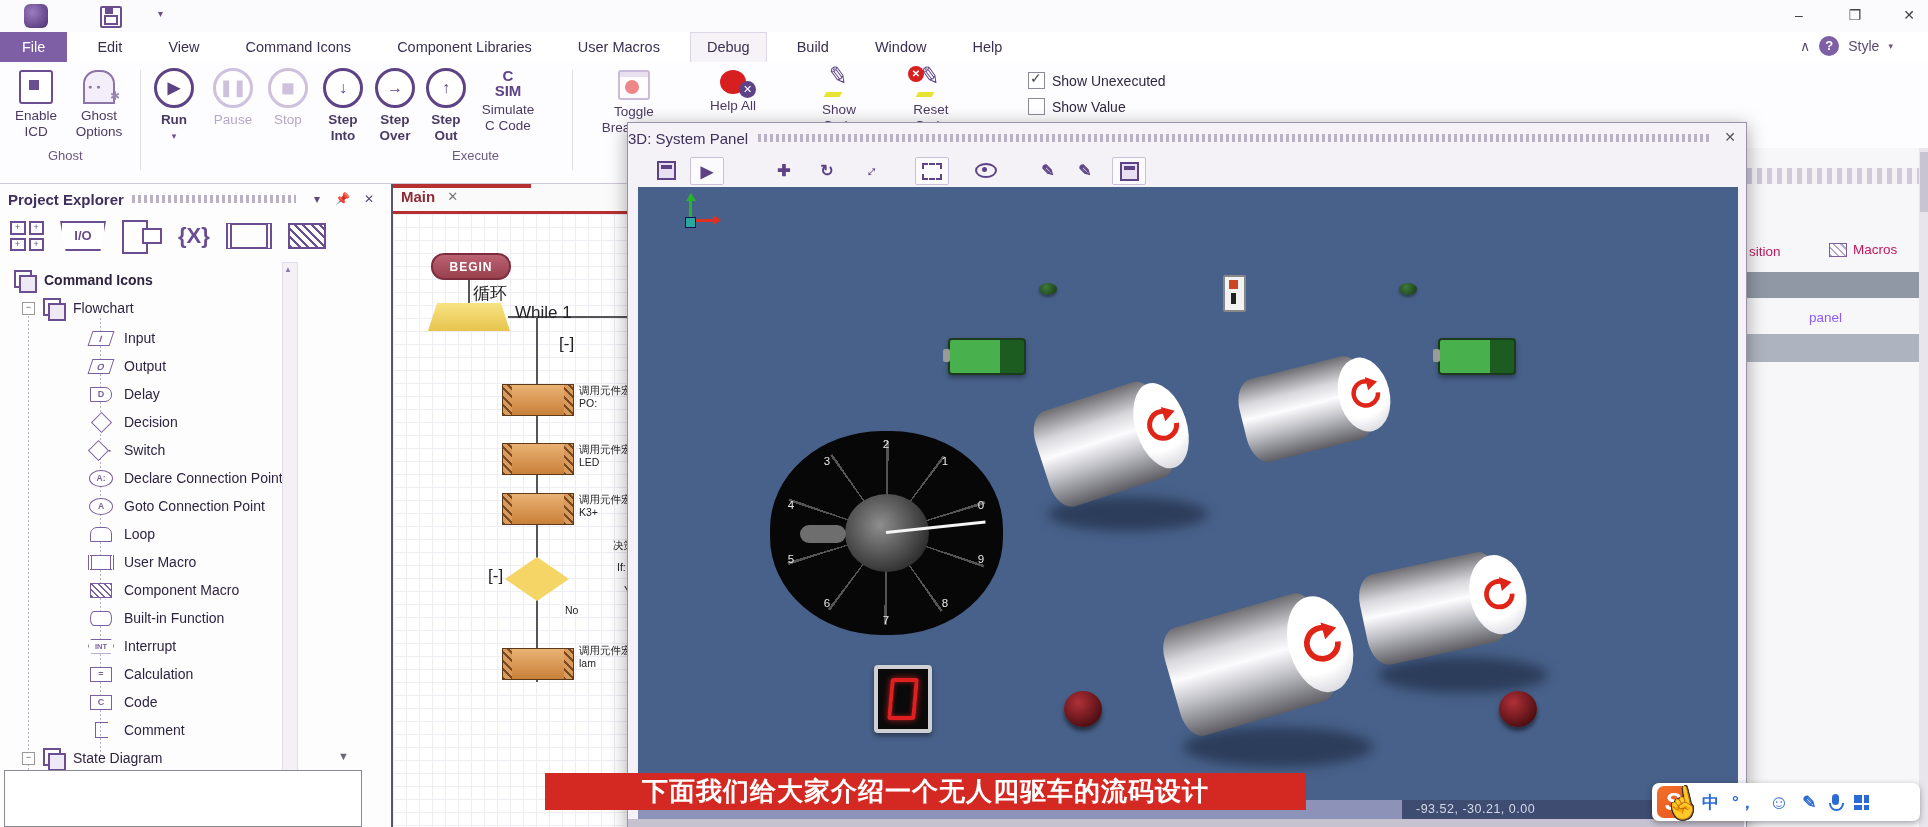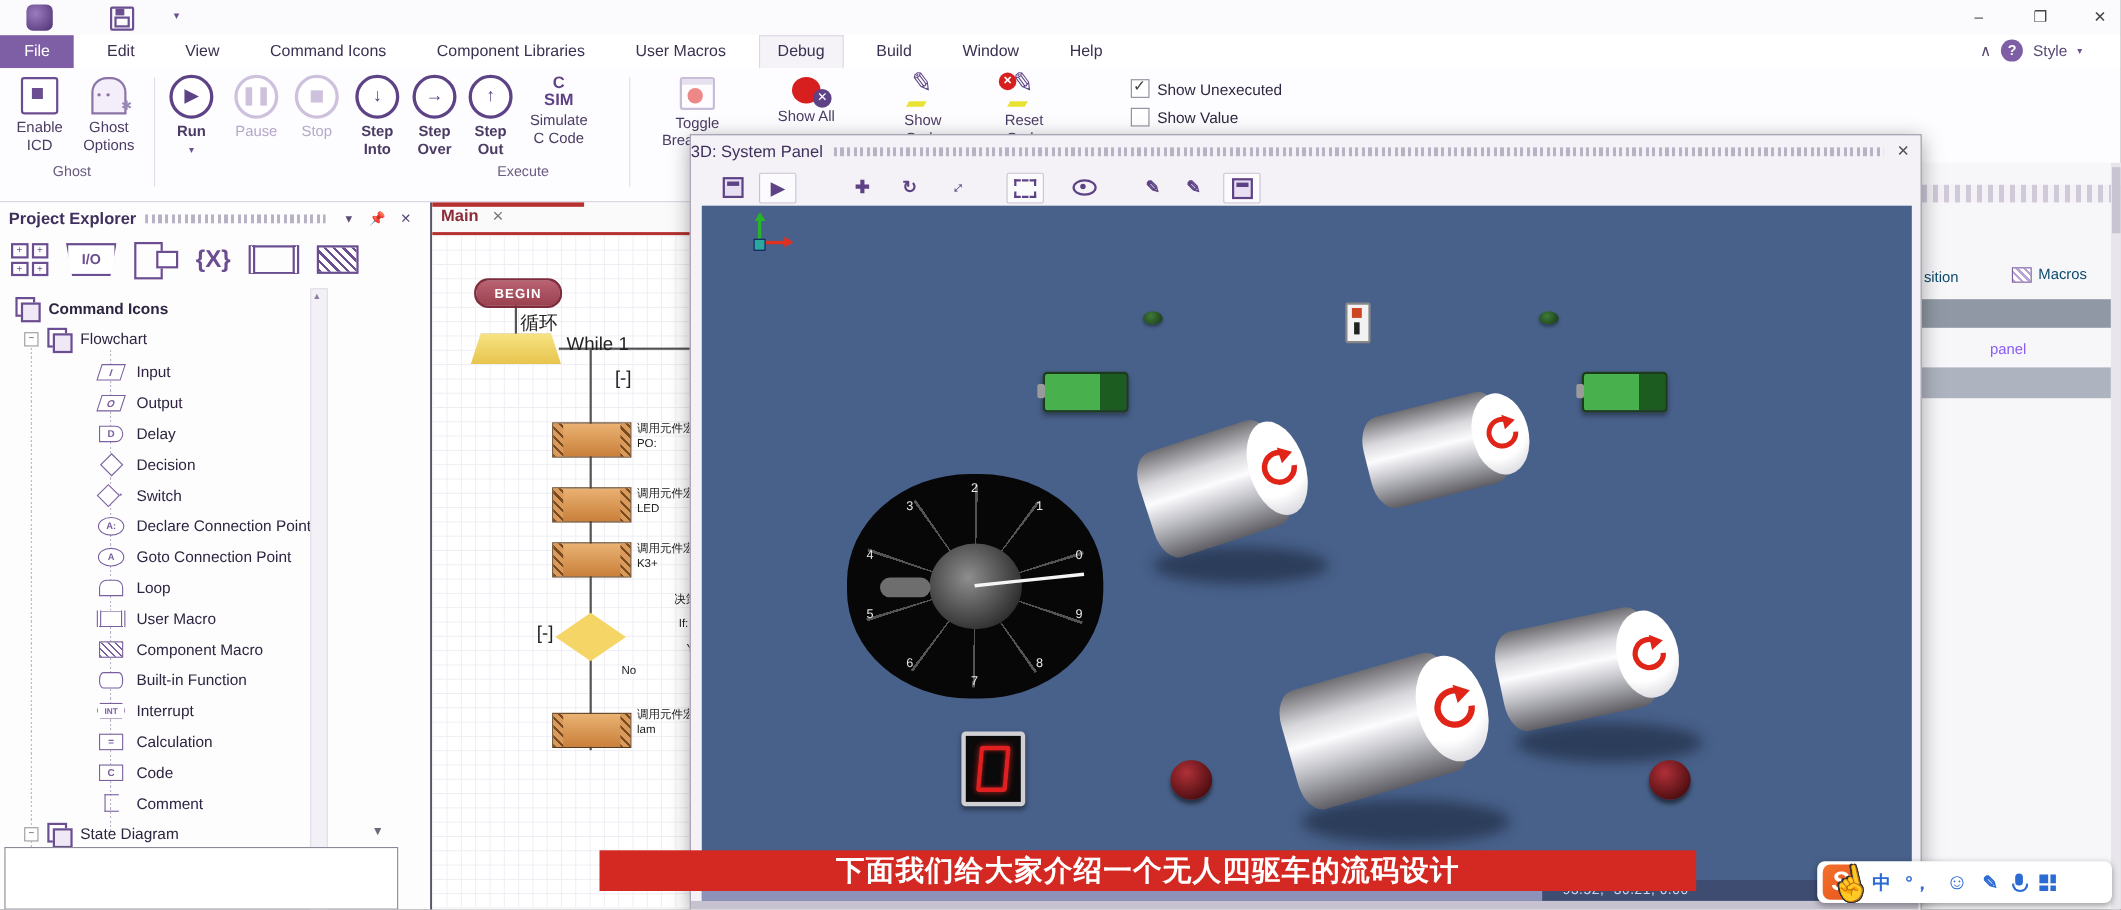--- a/index.html
+++ b/index.html
@@ -131,21 +131,21 @@
            background:repeating-linear-gradient(45deg,#7a4a20 0 2px,#d99a5b 2px 6px);}
   .fcblock::before{left:0;} .fcblock::after{right:0;}
   #fc-diam{left:112px;top:343px;width:64px;height:44px;background:#f5d565;
            clip-path:polygon(50% 0,100% 50%,50% 100%,0 50%);filter:drop-shadow(0 0 1px #333);}
   .fclabel{position:absolute;font-size:10.5px;color:#222;line-height:13px;white-space:nowrap;}
 
   
   #rightpanel{left:1746px;top:148px;width:182px;height:679px;background:#f7f6f9;border-left:1px solid #b9b3c4;}
   #rp-stripes{left:0;top:20px;width:182px;height:16px;
               background:repeating-linear-gradient(90deg,#cfc9d8 0 5px,#f4f2f6 5px 10px);}
-  .rp-row{position:absolute;display:flex;align-items:center;gap:6px;font-size:13.5px;color:#0c4a6e;}
+  .rp-row{position:absolute;display:flex;align-items:center;gap:6px;font-size:13.5px;color:#be185d;}
   .rp-ic{width:16px;height:12px;border:1.5px solid #7a5fa0;background:repeating-linear-gradient(45deg,#b7a6d3 0 2px,#fff 2px 5px);}
   .rp-band{position:absolute;left:0;width:172px;}
   #rp-scroll{left:172px;top:0;width:10px;height:679px;background:#e8e6ec;}
   #rp-scroll::before{content:"";position:absolute;left:1px;top:4px;width:8px;height:60px;background:#c8c4d2;}
 
   
   #p3d{left:627px;top:122px;width:1118px;height:705px;background:#f4f2f6;border:1px solid #9a93a8;
        box-shadow:0 4px 18px rgba(0,0,0,.35);z-index:10;}
   #p3d-title{left:0;top:0;width:100%;height:30px;display:flex;align-items:center;gap:10px;box-sizing:border-box;}
   #p3d-title .ttl{font-size:15px;color:#3e2f5c;white-space:nowrap;}
@@ -200,21 +200,21 @@
   .rbtn3d{position:absolute;width:38px;height:36px;border-radius:50%;
           background:radial-gradient(circle at 38% 32%,#b03038,#4a0d10 78%);box-shadow:0 4px 4px rgba(0,0,0,.5);}
   .rbtn3d::before{content:"";position:absolute;left:-4px;bottom:-7px;width:46px;height:14px;border-radius:50%;
           background:#cfcfd6;z-index:-1;}
   #strip{left:0;bottom:0;width:1100px;height:19px;background:#3f4c72;}
   #strip-thumb{left:0;top:0;width:764px;height:19px;background:#8d93b8;}
   #strip-coords{left:778px;top:2px;font-size:12.5px;color:#d3d9e8;letter-spacing:.5px;}
   #p3d-bottom{left:0;top:696px;width:1116px;height:8px;background:#c6c2cf;}
 
   
-  #subtitle{left:545px;top:773px;width:997px;height:37px;background:#d42822;z-index:20;
+  #subtitle{left:545px;top:773px;width:761px;height:37px;background:#d42822;z-index:20;
             display:flex;align-items:center;justify-content:center;}
   #subtitle span{color:#fff;font-size:26px;font-weight:bold;letter-spacing:1px;white-space:nowrap;}
   #ime{left:1652px;top:783px;width:268px;height:38px;background:#fff;border-radius:7px;z-index:30;
        box-shadow:0 2px 6px rgba(0,0,0,.35);display:flex;align-items:center;gap:13px;padding-left:5px;box-sizing:border-box;}
   #ime-logo{width:32px;height:32px;border-radius:7px;background:linear-gradient(135deg,#f2702a,#e8541e);
             color:#fff;font-size:24px;font-weight:bold;font-style:italic;text-align:center;line-height:31px;}
   .imeic{color:#2b6bd3;font-weight:bold;font-size:17px;}
   .ime-mic{width:12px;height:16px;position:relative;}
   .ime-mic::before{content:"";position:absolute;left:3px;top:0;width:7px;height:11px;border-radius:4px;background:#2b6bd3;}
   .ime-mic::after{content:"";position:absolute;left:0px;top:9px;width:11px;height:6px;
@@ -303,21 +303,21 @@
     </div>
     <div class="grplabel" style="left:452px;">Execute</div>
     <div class="vsep" style="left:572px;"></div>
 
     <div class="rbtn" style="left:598px;top:8px;width:72px;">
       <span class="bpwin"></span>
       <span class="lbl">Toggle Breakpoint</span>
     </div>
     <div class="rbtn" style="left:700px;top:8px;width:66px;">
       <span class="redball"></span>
-      <span class="lbl">Show All</span>
+      <span class="lbl">Help All</span>
     </div>
     <div class="rbtn" style="left:806px;top:8px;width:66px;">
       <span class="pencil">
           <span class="pg">✎</span>
           <span class="yb"></span>
         </span>
       <span class="lbl">Show Code</span>
     </div>
     <div class="rbtn" style="left:898px;top:8px;width:66px;">
       <span class="pencil">

